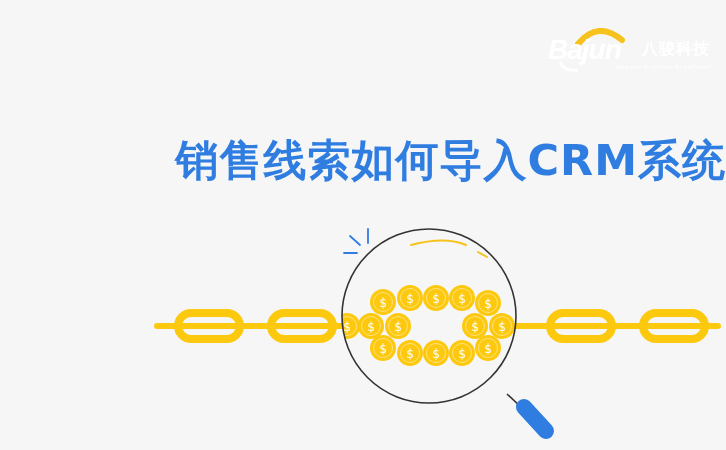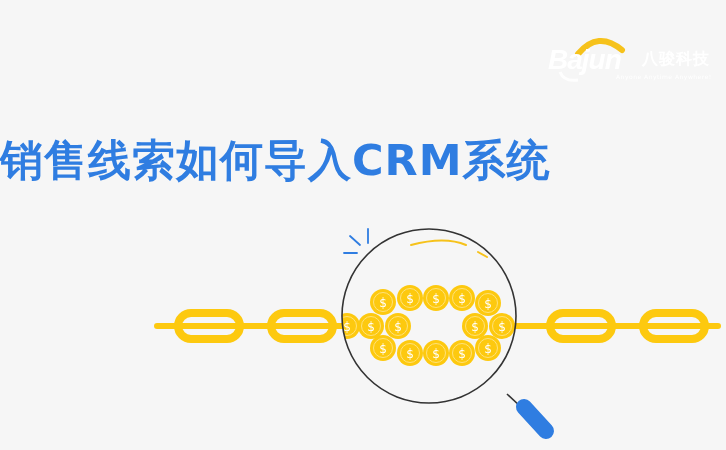--- a/index.html
+++ b/index.html
@@ -3,40 +3,40 @@
 <meta charset="utf-8">
 <style>
   html, body { margin: 0; padding: 0; }
   body {
     width: 726px; height: 450px; overflow: hidden;
     background: #f6f6f6;
     position: relative;
     font-family: "DejaVu Sans", "Liberation Sans", sans-serif;
   }
   .logo {
-    position: absolute; left: 538px; top: 32px; width: 180px; height: 50px;
+    position: absolute; left: 538px; top: 22px; width: 180px; height: 50px;
   }
   .logo-word {
     position: absolute; left: 10px; top: 12px;
     font-family: "Liberation Sans", sans-serif;
     font-weight: bold; font-style: italic;
     font-size: 28px; color: #ffffff; letter-spacing: -1px;
   }
   .logo-cn {
     position: absolute; left: 104px; top: 17px;
     font-size: 16px; font-weight: bold; color: #ffffff; letter-spacing: 1px;
   }
   .logo-tag {
     position: absolute; left: 78px; top: 41px;
     font-size: 6px; color: #ffffff; letter-spacing: 0.5px; white-space: nowrap;
   }
   .logo-arc { position: absolute; left: 0; top: 0; }
   .title {
     position: absolute; left: 0; top: 132px; width: 726px;
-    text-align: left;
+    text-align: right;
     font-family: "DejaVu Sans", sans-serif;
     font-weight: bold; font-size: 43px; color: #2f7de1;
     letter-spacing: 1px;
   }
   .illus { position: absolute; left: 0; top: 0; }
 </style>
 </head>
 <body>
 
 <div class="logo">

